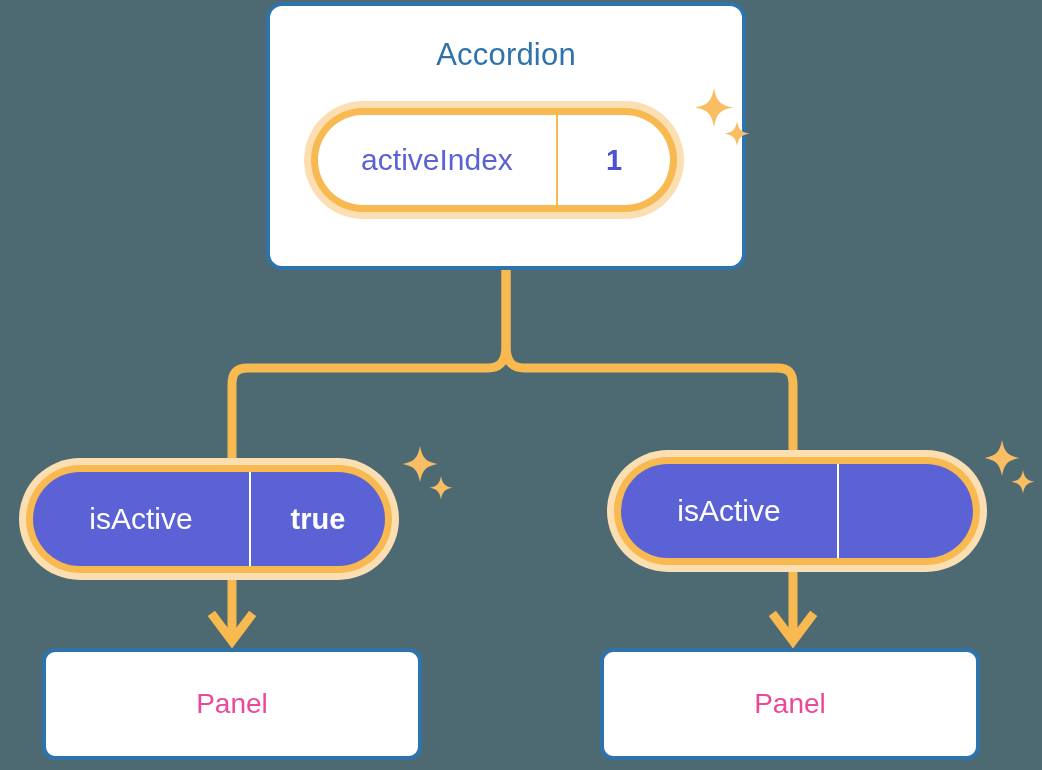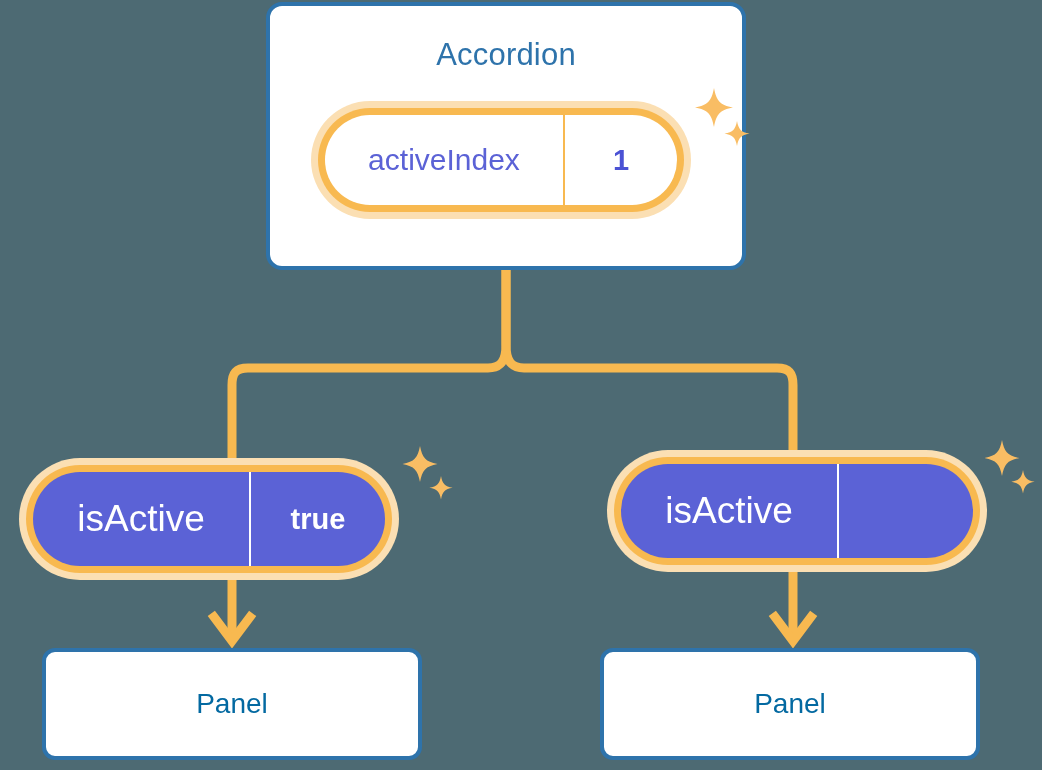--- a/index.html
+++ b/index.html
@@ -98,42 +98,42 @@
   }
 
   .pill-key, .pill-val {
     display: flex;
     align-items: center;
     justify-content: center;
     white-space: nowrap;
   }
 
   
-  #root-pill { left: 311px; top: 101px; width: 380px; height: 118px; }
+  #root-pill { left: 304px; top: 101px; width: 380px; height: 118px; }
   #root-pill .pill-body { background: #ffffff; }
   #root-pill .pill-key {
     flex: 0 0 240px;
     color: #5b62d6;
     font-size: 30px;
     border-right: 2px solid #f8b950;
   }
   #root-pill .pill-val {
     flex: 1 1 auto;
     color: #4b52d4;
     font-size: 29px;
     font-weight: bold;
   }
 
   
   .pill-child { width: 380px; height: 122px; }
   .pill-child .pill-body { background: #5b62d6; }
   .pill-child .pill-key {
     flex: 0 0 218px;
     color: #ffffff;
-    font-size: 37px;
+    font-size: 30px;
     border-right: 2px solid #ffffff;
   }
   .pill-child .pill-val {
     flex: 1 1 auto;
     color: #ffffff;
     font-size: 29px;
     font-weight: bold;
   }
 
   #pill-left  { left: 19px;  top: 458px; }
@@ -145,21 +145,21 @@
     align-items: center;
     justify-content: center;
     width: 380px;
     height: 112px;
     border-radius: 13px;
   }
   #panel-left  { left: 42px;  top: 648px; }
   #panel-right { left: 600px; top: 648px; }
 
   .panel-label {
-    color: #0369a1;
+    color: #ec4899;
     font-size: 28px;
     line-height: 1;
   }
 
   
   .sparkle-group {
     position: absolute;
     z-index: 4;
     pointer-events: none;
   }

